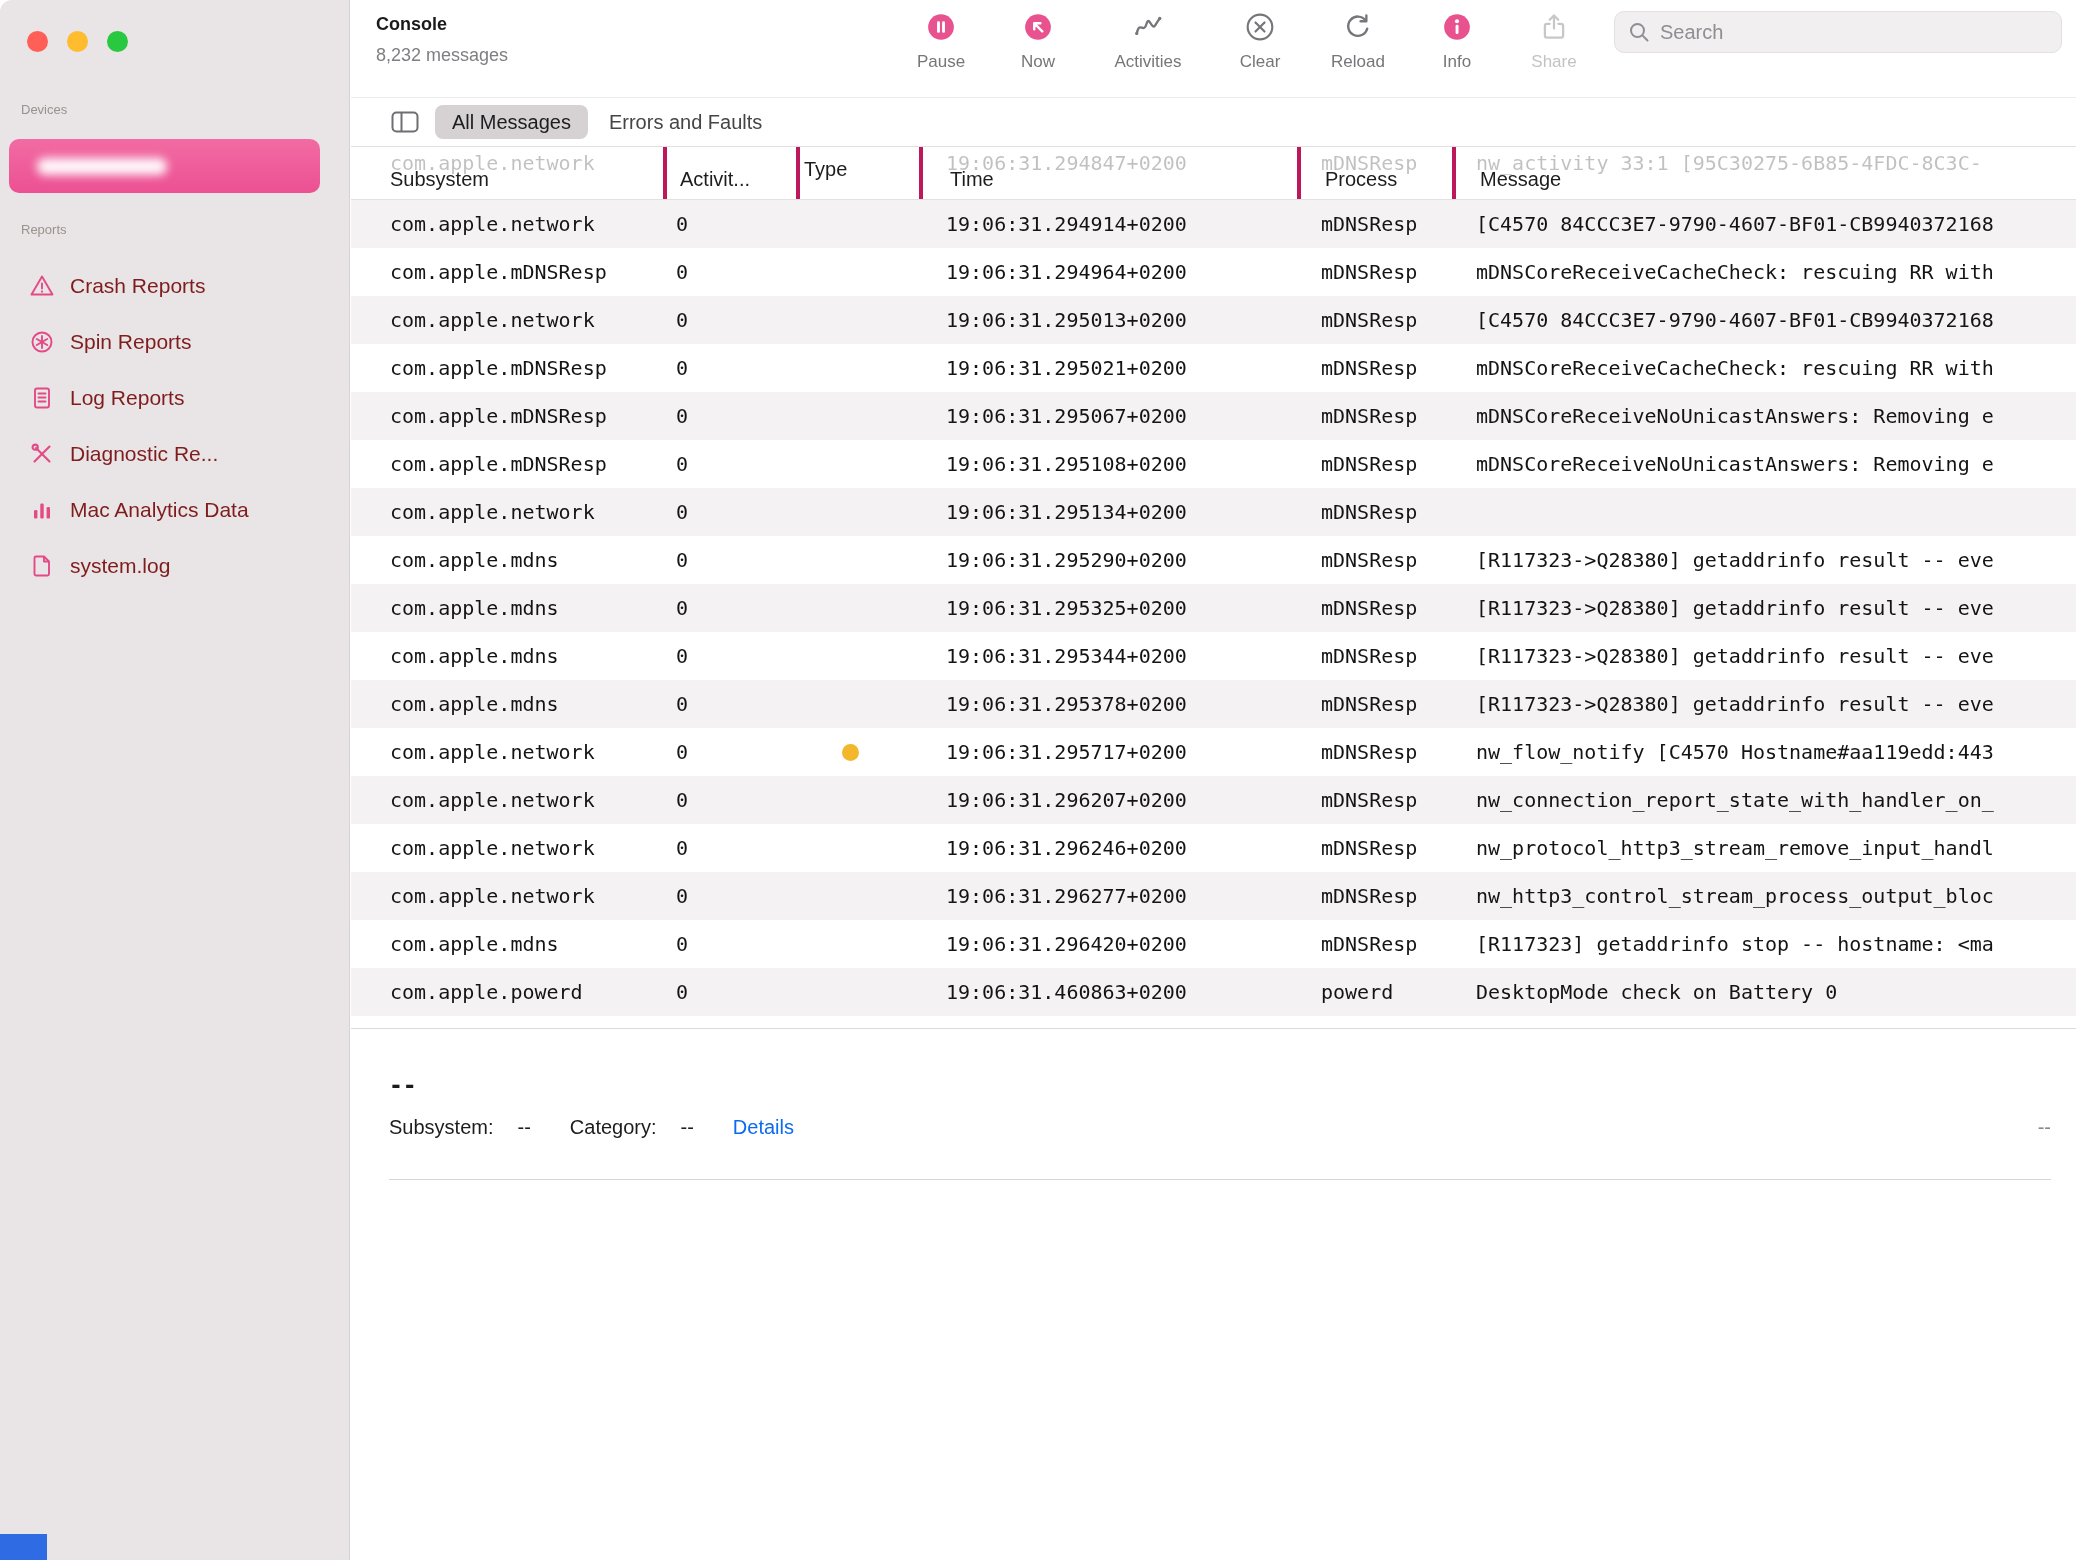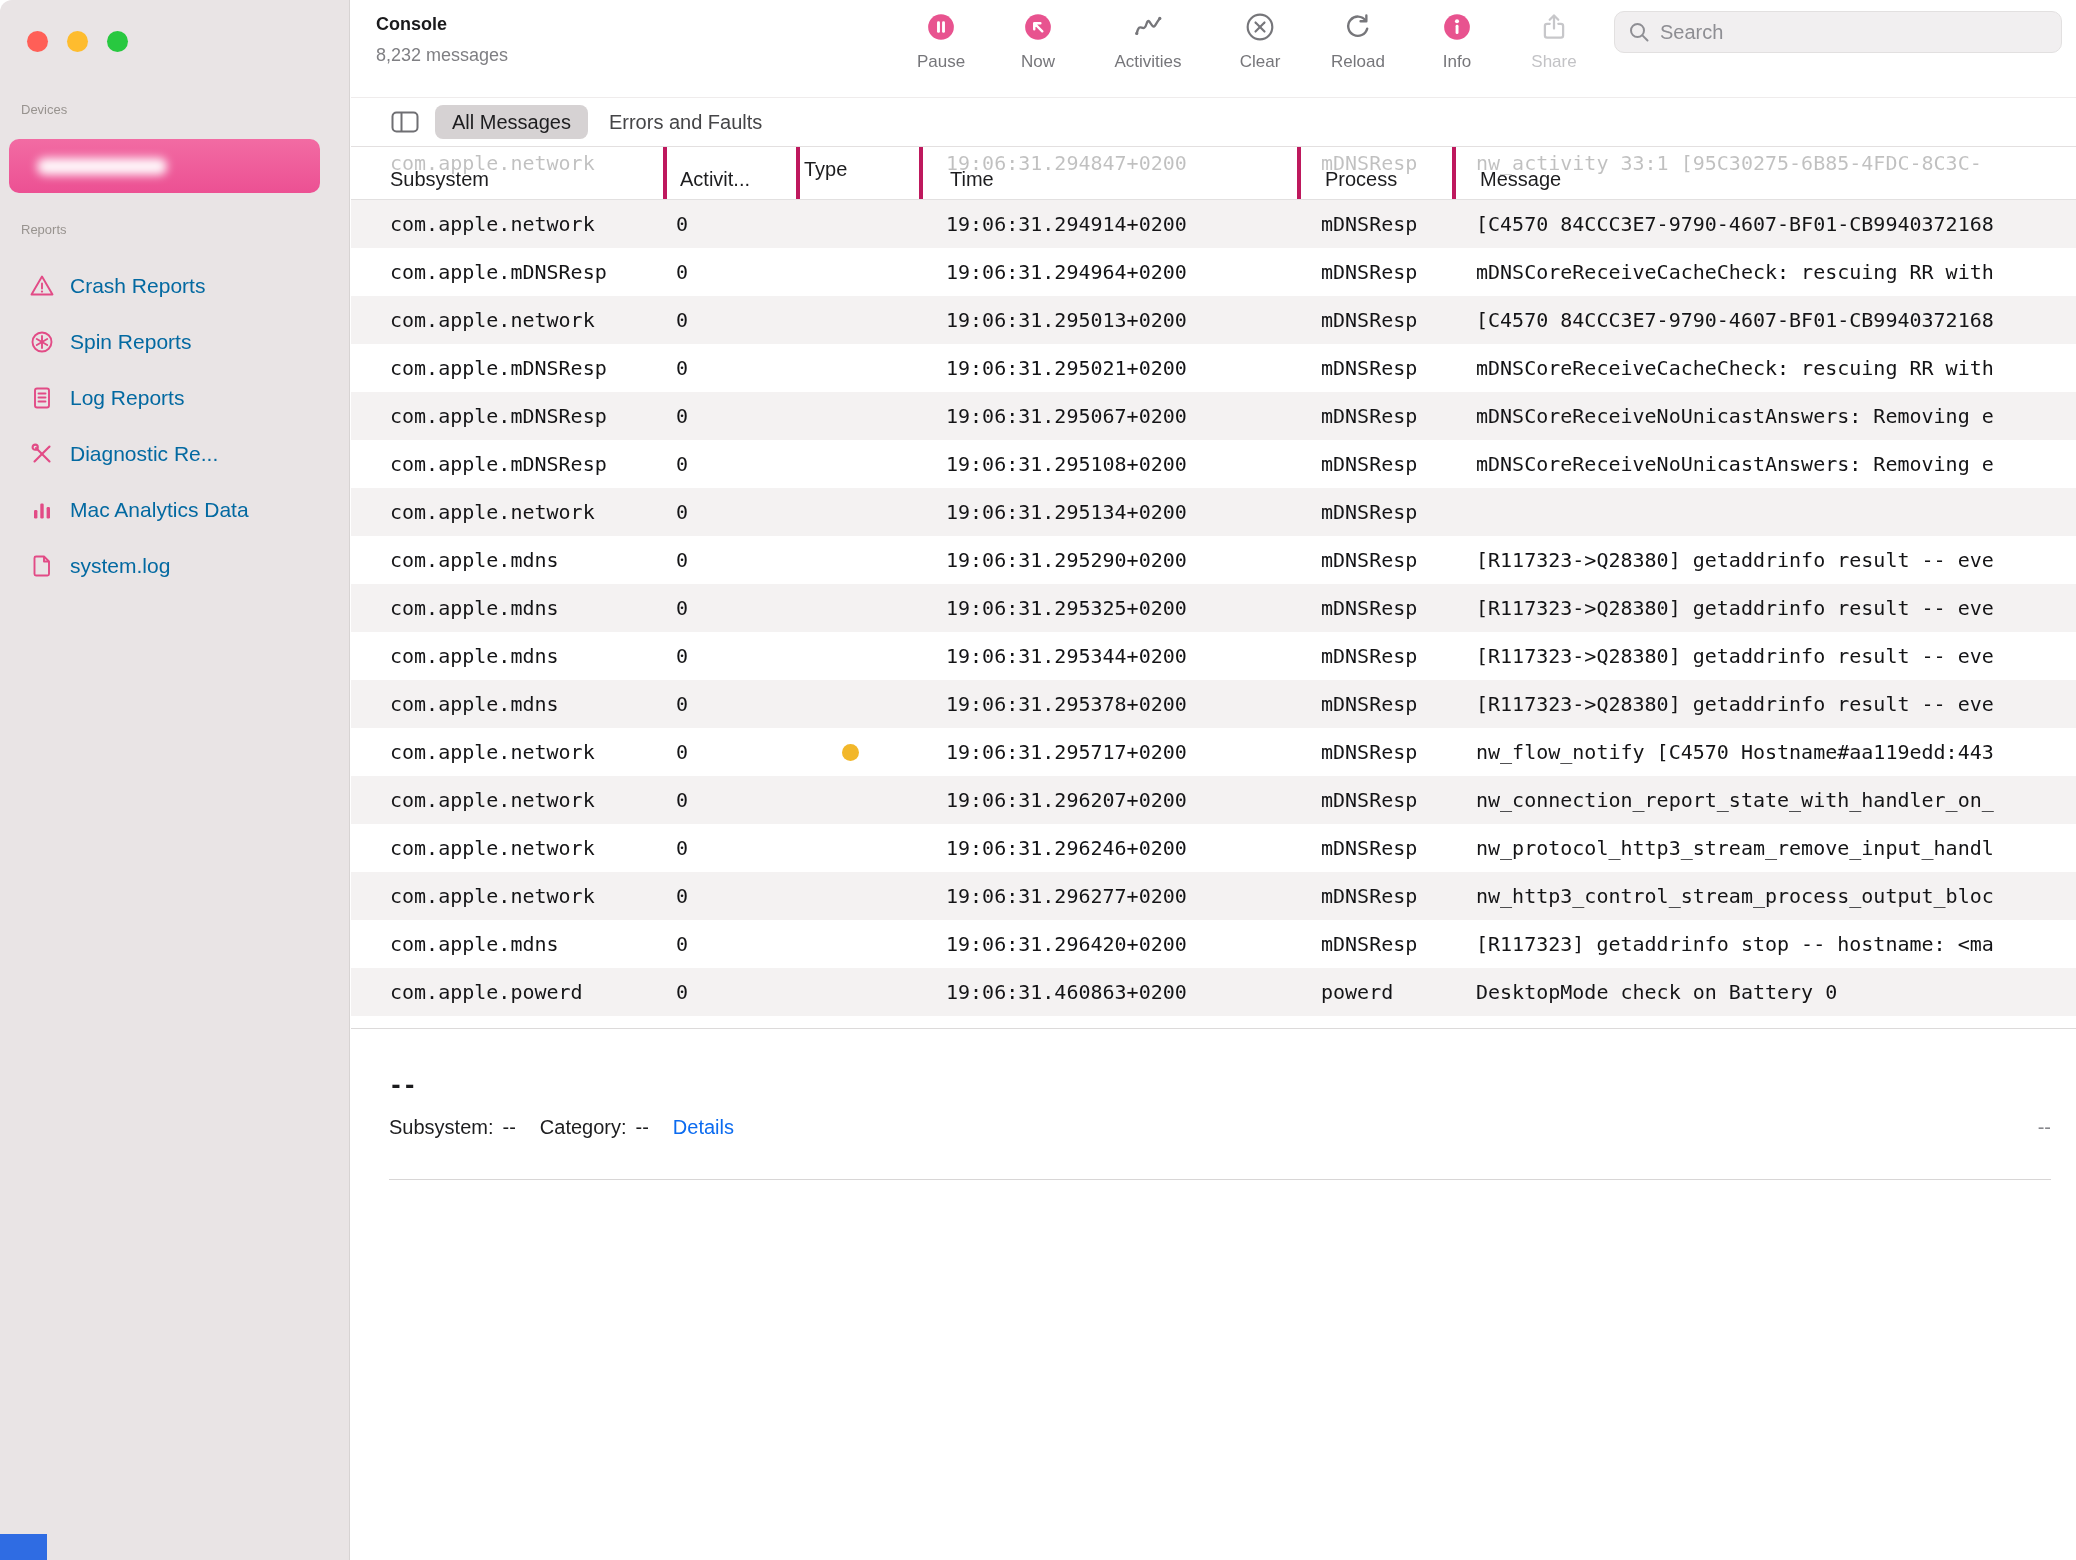--- a/index.html
+++ b/index.html
@@ -23,21 +23,21 @@
 
   .device-item { position:absolute; left:9px; right:29px; top:139px; height:54px;
                  background:linear-gradient(#f26ba3,#ec5093); border-radius:10px;
                  display:flex; align-items:center; }
   .redacted { width:130px; height:17px; border-radius:8px; margin-left:28px;
               background:rgba(255,255,255,0.95); filter:blur(5px); }
 
   .side-list { position:absolute; left:0; right:0; top:258px; }
   .side-item { height:56px; display:flex; align-items:center; padding-left:29px; }
   .side-item .icon { width:26px; height:26px; margin-right:15px; flex:0 0 auto; }
-  .side-item .lbl { font-size:21px; color:#0369a1; white-space:nowrap; }
+  .side-item .lbl { font-size:21px; color:#7f1d1d; white-space:nowrap; }
 
   
   .content { position:absolute; left:351px; top:0; right:0; bottom:0; background:#ffffff; }
 
   
   .toolbar { position:absolute; left:0; right:0; top:0; height:97px; background:#ffffff; }
   .title-block { position:absolute; left:25px; top:14px; }
   .win-title { font-size:18px; font-weight:700; color:#1a1a1c; }
   .win-subtitle { font-size:18px; color:#7f7f83; margin-top:10px; }
 
@@ -93,21 +93,21 @@
   .c-proc { padding-left:24px; }
   .c-msg  { padding-left:24px; }
   .dot { width:17px; height:17px; border-radius:50%; background:#f2b72a; margin-left:42px; display:none; }
 
   .table-bottom-divider { position:absolute; left:0; right:0; top:1028px; border-top:1px solid #dcdada; }
 
   
   .detail-title { position:absolute; left:38px; top:1072px; font-family:"DejaVu Sans Mono",monospace;
                   font-size:23px; font-weight:700; color:#1b1b1d; }
   .detail-meta { position:absolute; left:38px; right:25px; top:1116px; font-size:20px; color:#1d1d1f;
-                 display:flex; align-items:baseline; }
+                 display:flex; align-items:baseline;gap:15px; }
   .detail-meta .gap-s { margin-right:9px; }
   .detail-meta .gap-l { margin-right:24px; }
   .detail-link { color:#0b6bf0; }
   .detail-right { margin-left:auto; color:#86868b; }
   .detail-divider { position:absolute; left:38px; right:25px; top:1179px; border-top:1px solid #d8d6d6; }
 
   .blue-artifact { position:absolute; left:0; bottom:0; width:47px; height:26px; background:#2f6ce3; z-index:5; }
 </style>
 </head>
 <body>

